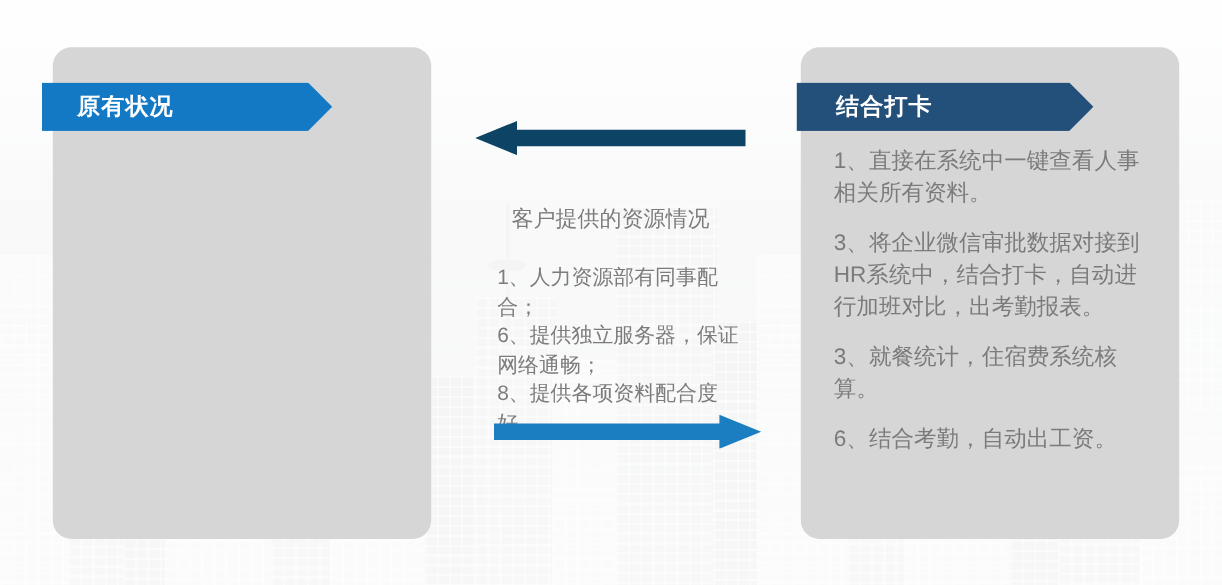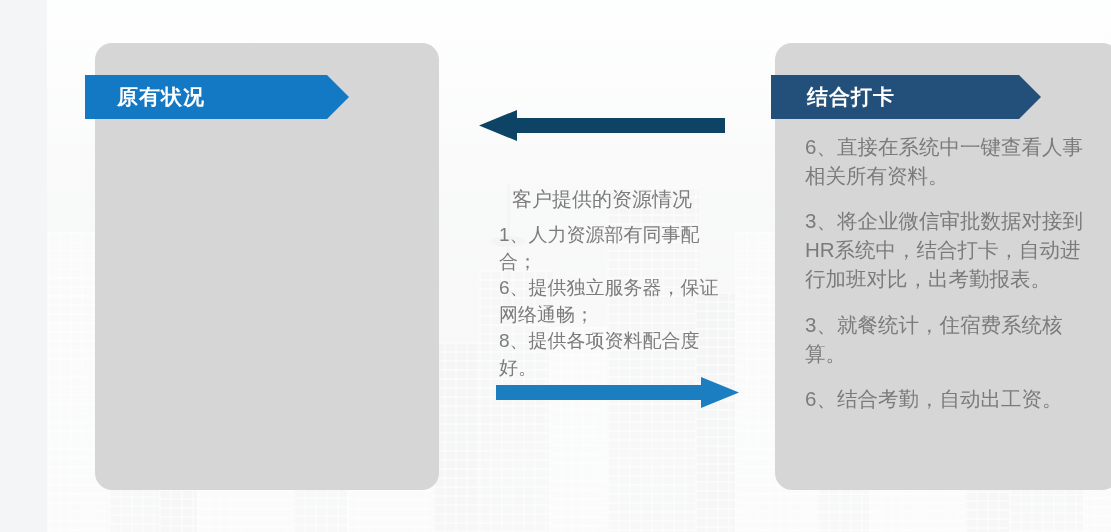--- a/index.html
+++ b/index.html
@@ -14,21 +14,20 @@
     background: #f4f5f6;
     position: relative;
   }
 
   
   #slide {
     position: absolute;
     inset: 0;
     background: #000000;
     overflow: hidden;
-    margin-left: 47px;
   }
   .bg-photo {
     position: absolute;
     inset: 0;
     opacity: 1;
   }
   .bg-sky {
     position: absolute;
     left: 0; right: 0; top: 0;
     height: 190px;
@@ -144,21 +143,21 @@
     top: 186px;
     width: 290px;
     text-align: center;
     color: #7c7c7c;
     font-size: 20px;
     line-height: 1.3;
   }
   #center-list {
     position: absolute;
     left: 452px;
-    top: 222px;
+    top: 240px;
     width: 228px;
     color: #7c7c7c;
     font-size: 19px;
     line-height: 1.4;
   }
   #center-list .para { margin: 0; }
 
   
   .arrow {
     position: absolute;
@@ -258,19 +257,19 @@
     <p class="para">6、提供独立服务器，保证网络通畅；</p>
     <p class="para">8、提供各项资料配合度好。</p>
   </div>
   <div class="arrow" id="arrow-bottom"></div>
 
   <div class="card" id="card-right"></div>
   <div class="banner" id="banner-right">
     <span>结合打卡</span>
   </div>
   <div class="card-body" id="body-right">
-    <p class="para">6、直接在系统中一键查看人事相关所有资料。</p>
+    <p class="para">1、直接在系统中一键查看人事相关所有资料。</p>
     <p class="para">3、将企业微信审批数据对接到HR系统中，结合打卡，自动进行加班对比，出考勤报表。</p>
     <p class="para">3、就餐统计，住宿费系统核算。</p>
     <p class="para">6、结合考勤，自动出工资。</p>
   </div>
 
 </div>
 
 </body></html>

